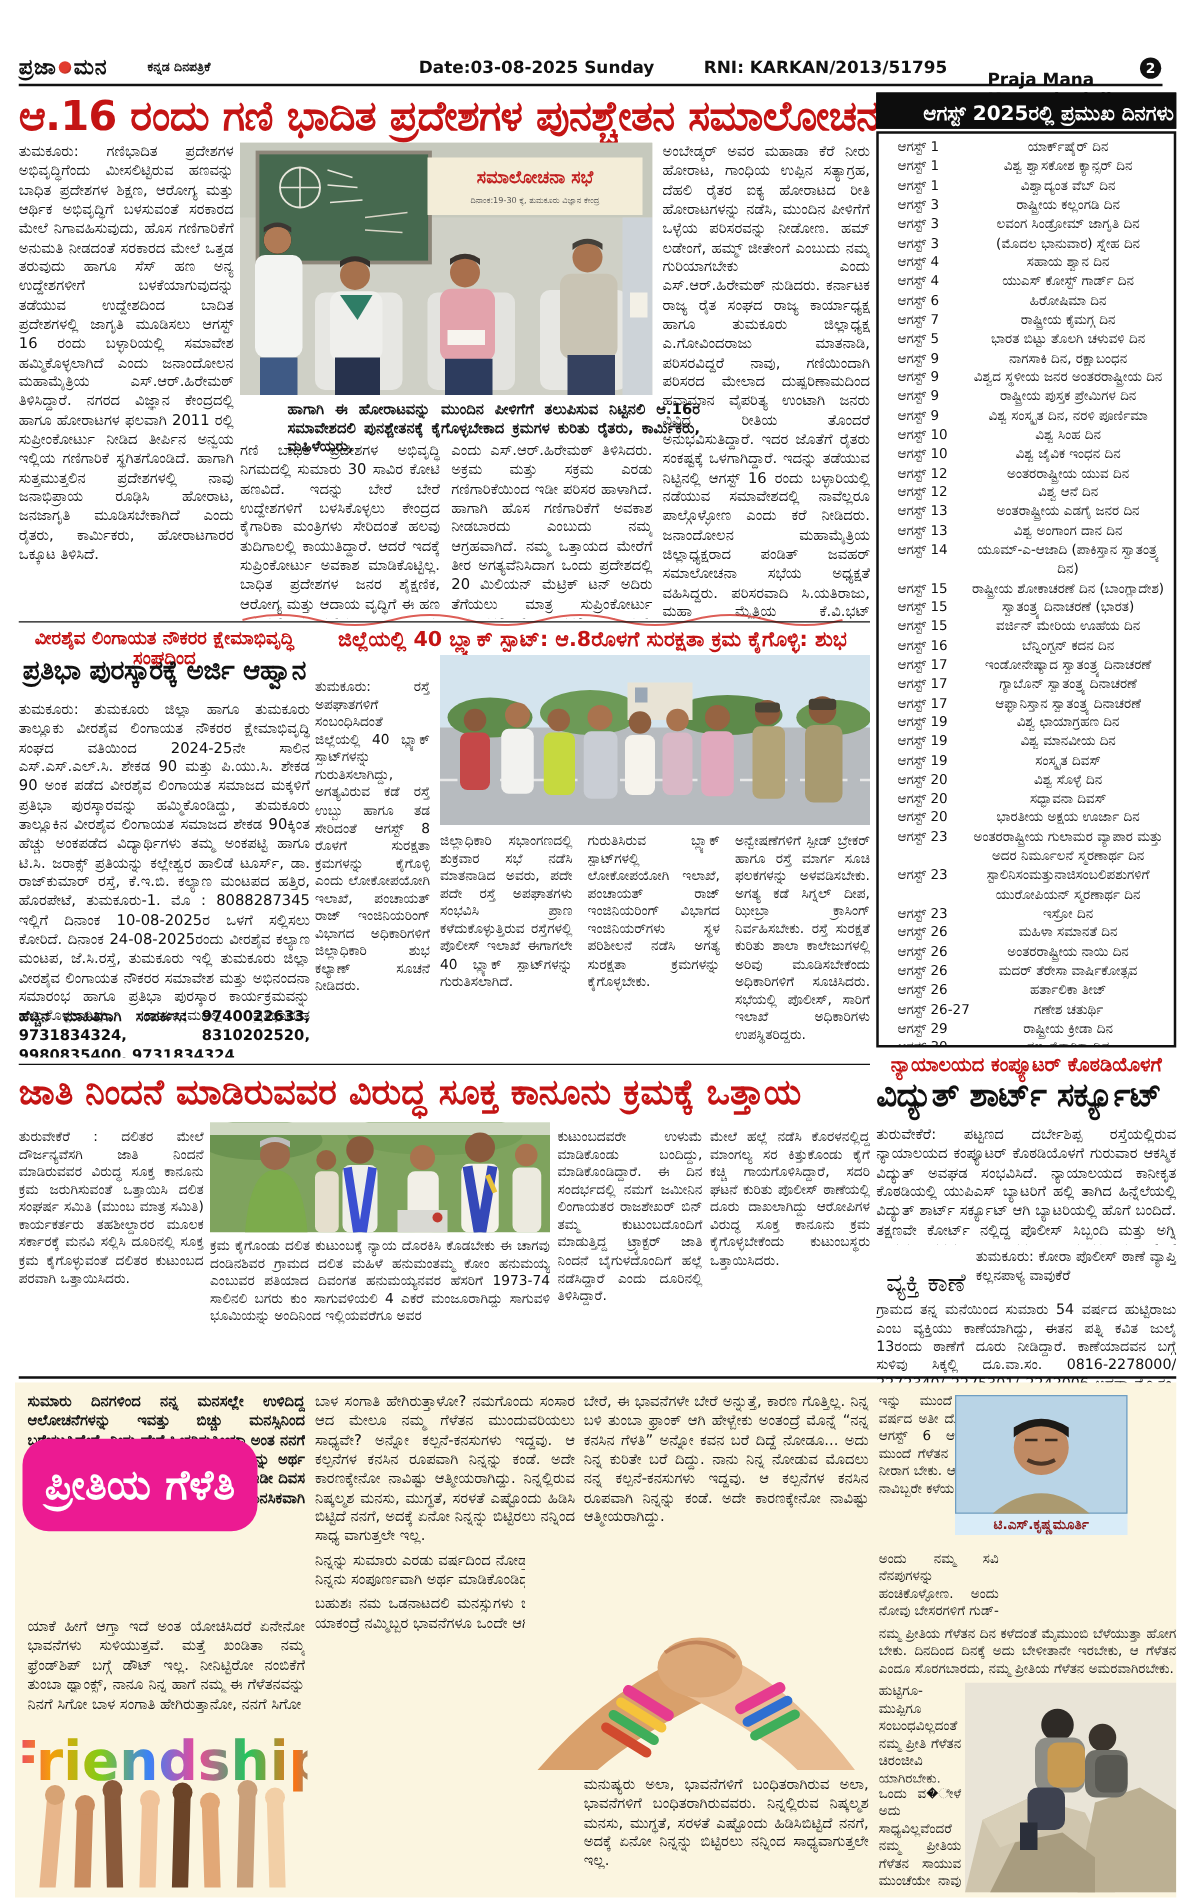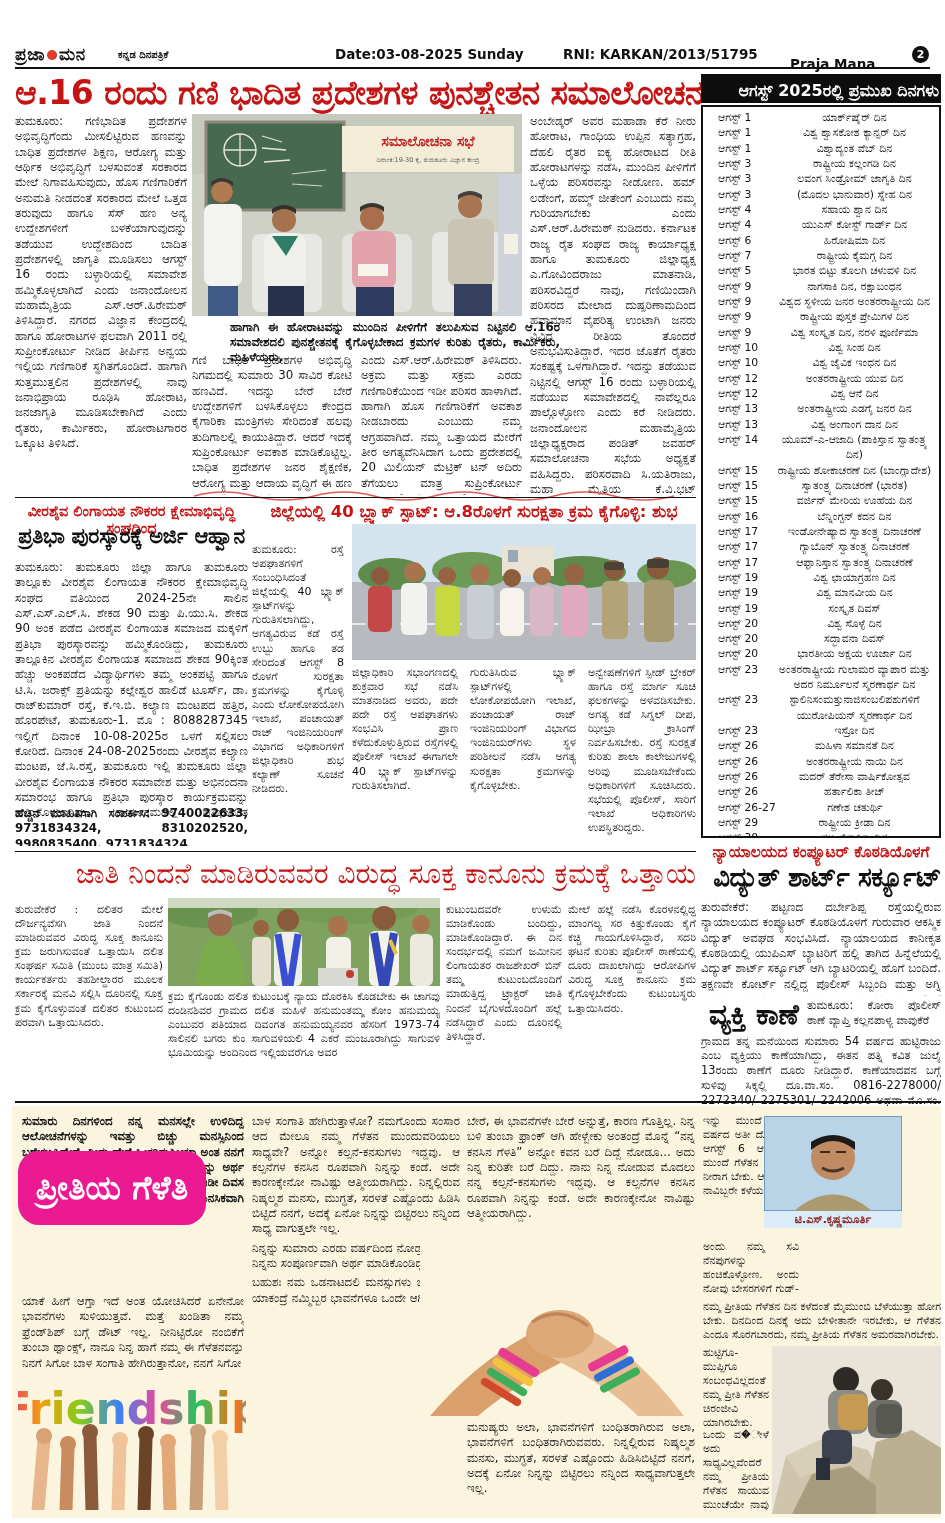--- a/index.html
+++ b/index.html
@@ -3,21 +3,21 @@
 <meta charset="utf-8">
 <style>
   html,body{margin:0;padding:0;background:#ffffff;}
   #page{position:relative;width:945px;height:1523px;background:#ffffff;
         font-family:"DejaVu Sans","Liberation Sans",sans-serif;color:#111;overflow:hidden;}
   .abs{position:absolute;}
   .body{font-size:11.8px;line-height:1.3;text-align:justify;overflow:hidden;}
   .body.sm{font-size:11px;line-height:1.28;}
   .bold{font-weight:bold;}
   .hl-lead{font-size:33px;font-weight:bold;color:#c41414;letter-spacing:-.5px;white-space:nowrap;}
-  .hl-big{font-size:28px;font-weight:normal;color:#c41414;text-align:right;white-space:nowrap;}
+  .hl-big{font-size:28px;font-weight:bold;color:#c41414;text-align:left;white-space:nowrap;}
   .kicker{font-size:14.5px;font-weight:bold;color:#c41414;text-align:center;}
   .hl-md{font-size:21px;font-weight:bold;text-align:center;letter-spacing:-.3px;}
   .hl-red-sm{font-size:16.5px;font-weight:bold;color:#c41414;text-align:center;line-height:1.25;}
   .rule{background:#111;}
   .mast{font-size:17px;font-weight:bold;letter-spacing:.5px;}
   .mast-sub{font-size:10px;font-weight:bold;}
   .hdr-item{font-size:13.5px;font-weight:bold;}
   .pgnum{width:17px;height:17px;border-radius:50%;background:#111;color:#fff;
          font-size:11px;font-weight:bold;text-align:center;line-height:17px;}
   .logo-dot{display:inline-block;width:10px;height:10px;border-radius:50%;
@@ -420,25 +420,25 @@
         <rect x="84" y="39" width="19" height="49" rx="5" fill="#e5dfcd"></rect>
       <rect x="150" y="70" width="40" height="18" fill="#d9d9d3"></rect>
         <circle cx="182" cy="76" r="4" fill="#c03a30"></circle>
     </g>
   </svg>
   <div class="abs body sm" style="left:168px;top:990px;width:272px;height:103px;">ಕ್ರಮ ಕೈಗೊಂಡು ದಲಿತ ಕುಟುಂಬಕ್ಕೆ ನ್ಯಾಯ ದೊರಕಿಸಿ ಕೊಡಬೇಕು ಈ ಚಾಗವು ದಂಡಿನಶಿವರ ಗ್ರಾಮದ ದಲಿತ ಮಹಿಳೆ ಹನುಮಂತಮ್ಮ ಕೋಂ ಹನುಮಯ್ಯ ಎಂಬುವರ ಪತಿಯಾದ ದಿವಂಗತ ಹನುಮಯ್ಯನವರ ಹೆಸರಿಗೆ 1973-74 ಸಾಲಿನಲಿ ಬಗರು ಕುಂ ಸಾಗುವಳಿಯಲಿ 4 ಎಕರೆ ಮಂಜೂರಾಗಿದ್ದು ಸಾಗುವಳಿ ಭೂಮಿಯನ್ನು ಅಂದಿನಿಂದ ಇಲ್ಲಿಯವರೆಗೂ ಅವರ</div>
   <div class="abs body sm" style="left:446px;top:903px;width:116px;height:190px;">ಕುಟುಂಬದವರೇ ಉಳುಮೆ ಮಾಡಿಕೊಂಡು ಬಂದಿದ್ದು, ಮಾಡಿಕೊಂಡಿದ್ದಾರೆ. ಈ ದಿನ ಸಂದರ್ಭದಲ್ಲಿ ನಮಗೆ ಜಮೀನಿನ ಲಿಂಗಾಯತರ ರಾಜಶೇಖರ್ ಬಿನ್ ತಮ್ಮ ಕುಟುಂಬದೊಂದಿಗೆ ಮಾಡುತ್ತಿದ್ದ ಟ್ರ್ಯಾಕ್ಟರ್ ಜಾತಿ ನಿಂದನೆ ಬೈಗುಳದೊಂದಿಗೆ ಹಲ್ಲೆ ನಡೆಸಿದ್ದಾರೆ ಎಂದು ದೂರಿನಲ್ಲಿ ತಿಳಿಸಿದ್ದಾರೆ.</div>
   <div class="abs body sm" style="left:568px;top:903px;width:128px;height:190px;">ಮೇಲೆ ಹಲ್ಲೆ ನಡೆಸಿ ಕೊರಳನಲ್ಲಿದ್ದ ಮಾಂಗಲ್ಯ ಸರ ಕಿತ್ತುಕೊಂಡು ಕೈಗೆ ಕಚ್ಚಿ ಗಾಯಗೊಳಿಸಿದ್ದಾರೆ, ಸದರಿ ಘಟನೆ ಕುರಿತು ಪೊಲೀಸ್ ಠಾಣೆಯಲ್ಲಿ ದೂರು ದಾಖಲಾಗಿದ್ದು ಆರೋಪಿಗಳ ವಿರುದ್ಧ ಸೂಕ್ತ ಕಾನೂನು ಕ್ರಮ ಕೈಗೊಳ್ಳಬೇಕೆಂದು ಕುಟುಂಬಸ್ಥರು ಒತ್ತಾಯಿಸಿದರು.</div>
 
   <div class="abs kicker" style="left:701px;top:843px;width:240px;font-size:15.5px;">ನ್ಯಾಯಾಲಯದ ಕಂಪ್ಯೂಟರ್ ಕೊಠಡಿಯೊಳಗೆ</div>
-  <div class="abs" style="left:701px;top:862px;width:240px;font-size:26px;font-weight:bold;text-align:right;letter-spacing:-.5px;">ವಿದ್ಯುತ್ ಶಾರ್ಟ್ ಸರ್ಕ್ಯೂಟ್</div>
+  <div class="abs" style="left:701px;top:862px;width:240px;font-size:26px;font-weight:bold;text-align:left;letter-spacing:-.5px;">ವಿದ್ಯುತ್ ಶಾರ್ಟ್ ಸರ್ಕ್ಯೂಟ್</div>
   <div class="abs body" style="left:701px;top:900px;width:240px;height:96px;">ತುರುವೇಕೆರೆ: ಪಟ್ಟಣದ ದರ್ಬೇಶಿಪ್ಪ ರಸ್ತೆಯಲ್ಲಿರುವ ನ್ಯಾಯಾಲಯದ ಕಂಪ್ಯೂಟರ್ ಕೊಠಡಿಯೊಳಗೆ ಗುರುವಾರ ಆಕಸ್ಮಿಕ ವಿದ್ಯುತ್ ಅವಘಡ ಸಂಭವಿಸಿದೆ. ನ್ಯಾಯಾಲಯದ ಕಾನೀಕೃತ ಕೊಠಡಿಯಲ್ಲಿ ಯುಪಿಎಸ್ ಬ್ಯಾಟರಿಗೆ ಹಲ್ಲಿ ತಾಗಿದ ಹಿನ್ನೆಲೆಯಲ್ಲಿ ವಿದ್ಯುತ್ ಶಾರ್ಟ್ ಸರ್ಕ್ಯೂಟ್ ಆಗಿ ಬ್ಯಾಟರಿಯಲ್ಲಿ ಹೊಗೆ ಬಂದಿದೆ. ತಕ್ಷಣವೇ ಕೋರ್ಟ್ ನಲ್ಲಿದ್ದ ಪೊಲೀಸ್ ಸಿಬ್ಬಂದಿ ಮತ್ತು ಅಗ್ನಿ ಶಾಮಕ ದಳದ ಸಿಬ್ಬಂದಿಗಳು ಅಗ್ನಿನಂದಕದಿಂದ ಹೊಗೆ ನಂದಿಸಲಾಗಿದೆಂದು ಅಗ್ನಿಶಾಮಕ ಅಧಿಕಾರಿಯೊಬ್ಬರು ತಿಳಿಸಿದ್ದಾರೆ.</div>
 
   <div class="abs" style="left:701px;top:998px;width:240px;height:100px;">
-    <span style="float:left;font-size:28px;font-weight:bold;margin:0 8px 2px 8px;line-height:1.2;">ವ್ಯಕ್ತಿ ಕಾಣೆ</span>
+    <span style="float:left;font-size:20px;font-weight:normal;margin:16px 8px 2px 8px;line-height:1.2;">ವ್ಯಕ್ತಿ ಕಾಣೆ</span>
     <span class="body" style="display:block;font-size:11.4px;">ತುಮಕೂರು: ಕೋರಾ ಪೊಲೀಸ್ ಠಾಣೆ ವ್ಯಾಪ್ತಿ ಕಲ್ಲನಪಾಳ್ಯ ವಾವುಕೆರೆ</span>
     <span class="body" style="display:block;clear:both;font-size:11.4px;">ಗ್ರಾಮದ ತನ್ನ ಮನೆಯಿಂದ ಸುಮಾರು 54 ವರ್ಷದ ಹುಟ್ಟಿರಾಜು ಎಂಬ ವ್ಯಕ್ತಿಯು ಕಾಣೆಯಾಗಿದ್ದು, ಈತನ ಪತ್ನಿ ಕವಿತ ಜುಲೈ 13ರಂದು ಠಾಣೆಗೆ ದೂರು ನೀಡಿದ್ದಾರೆ. ಕಾಣೆಯಾದವನ ಬಗ್ಗೆ ಸುಳಿವು ಸಿಕ್ಕಲ್ಲಿ ದೂ.ವಾ.ಸಂ. 0816-2278000/ 2272340/ 2275301/ 2242006 ಅಥವಾ ಮೊ.ಸಂ. 9480802900-20-31-49ನ್ನು ಸಂಪರ್ಕಿಸಿ</span>
   </div>
 
   <div class="abs rule" style="left:15px;top:1101px;width:926px;height:2px;"></div>
   <div class="abs cream" style="left:12px;top:1106px;width:929px;height:412px;"></div>
 
   <div class="abs body bold" style="left:22px;top:1114px;width:222px;height:94px;">ಸುಮಾರು ದಿನಗಳಿಂದ ನನ್ನ ಮನಸಲ್ಲೇ ಉಳಿದಿದ್ದ ಆಲೋಚನೆಗಳನ್ನು ಇವತ್ತು ಬಿಚ್ಚು ಮನಸ್ಸಿನಿಂದ ಬರೆಯುತ್ತಿದ್ದೇನೆ. ನೀನು ಹೇಗೆ ಸ್ವೀಕರಿಸುತ್ತೀಯಾ ಅಂತ ನನಗೆ ಗೊತ್ತಿಲ್ಲ. ದಯವಿಟ್ಟು ನನ್ನ ಮನದ ಭಾವನೆಗಳನ್ನು ಅರ್ಥ ಮಾಡಿಕೋ. . ನಿನ್ನ ಹತ್ತಿರ ಮಾತಾಡದೇ ಇದ್ದರೆ ಇಡೀ ದಿವಸ ನನಗೆ ಶೂನ್ಯವಾಗಿರುತ್ತೆ. ನೀನಿಲ್ಲದಿದ್ದರೆ ನಾನು ಮಾನಸಿಕವಾಗಿ ಎಲ್ಲೂ ಇರುವುದಿಲ್ಲ.</div>
   <div class="abs magenta-box" style="left:18px;top:1151px;width:188px;height:74px;border-radius:21px;">ಪ್ರೀತಿಯ ಗೆಳೆತಿ</div>
   <div class="abs body" style="left:22px;top:1294px;width:222px;height:60px;">ಯಾಕೆ ಹೀಗೆ ಆಗ್ತಾ ಇದೆ ಅಂತ ಯೋಚಿಸಿದರೆ ಏನೇನೋ ಭಾವನೆಗಳು ಸುಳಿಯುತ್ತವೆ. ಮತ್ತೆ ಖಂಡಿತಾ ನಮ್ಮ ಫ್ರೆಂಡ್‌ಶಿಪ್ ಬಗ್ಗೆ ಡೌಟ್ ಇಲ್ಲ. ನೀನಿಟ್ಟಿರೋ ನಂಬಿಕೆಗೆ ತುಂಬಾ ಥ್ಯಾಂಕ್ಸ್, ನಾನೂ ನಿನ್ನ ಹಾಗೆ ನಮ್ಮ ಈ ಗೆಳೆತನವನ್ನು ಎಷ್ಟು ದಿನ ಉಳಿಸಿಕೊಳ್ಳಬಹುದು ಅಂತ ಯೋಚಿಸ್ತಿದ್ದೀನಿ. ನನಗಂತೂ ನಮ್ಮ ಈ ಸ್ನೇಹ ಸದಾ ಉಳಿಸಿಕೊಳ್ಳಬೇಕೆಂಬ ಬಯಕೆ, ಆದ್ರೆ ನಾವು ಕಾಲೇಜು ಬಿಟ್ಟು ಬೇರೆ ಬೇರೆ ದಾರಿ ಹಿಡಿದಾಗ ಅದು ಸಾಧ್ಯವೇ?</div>

